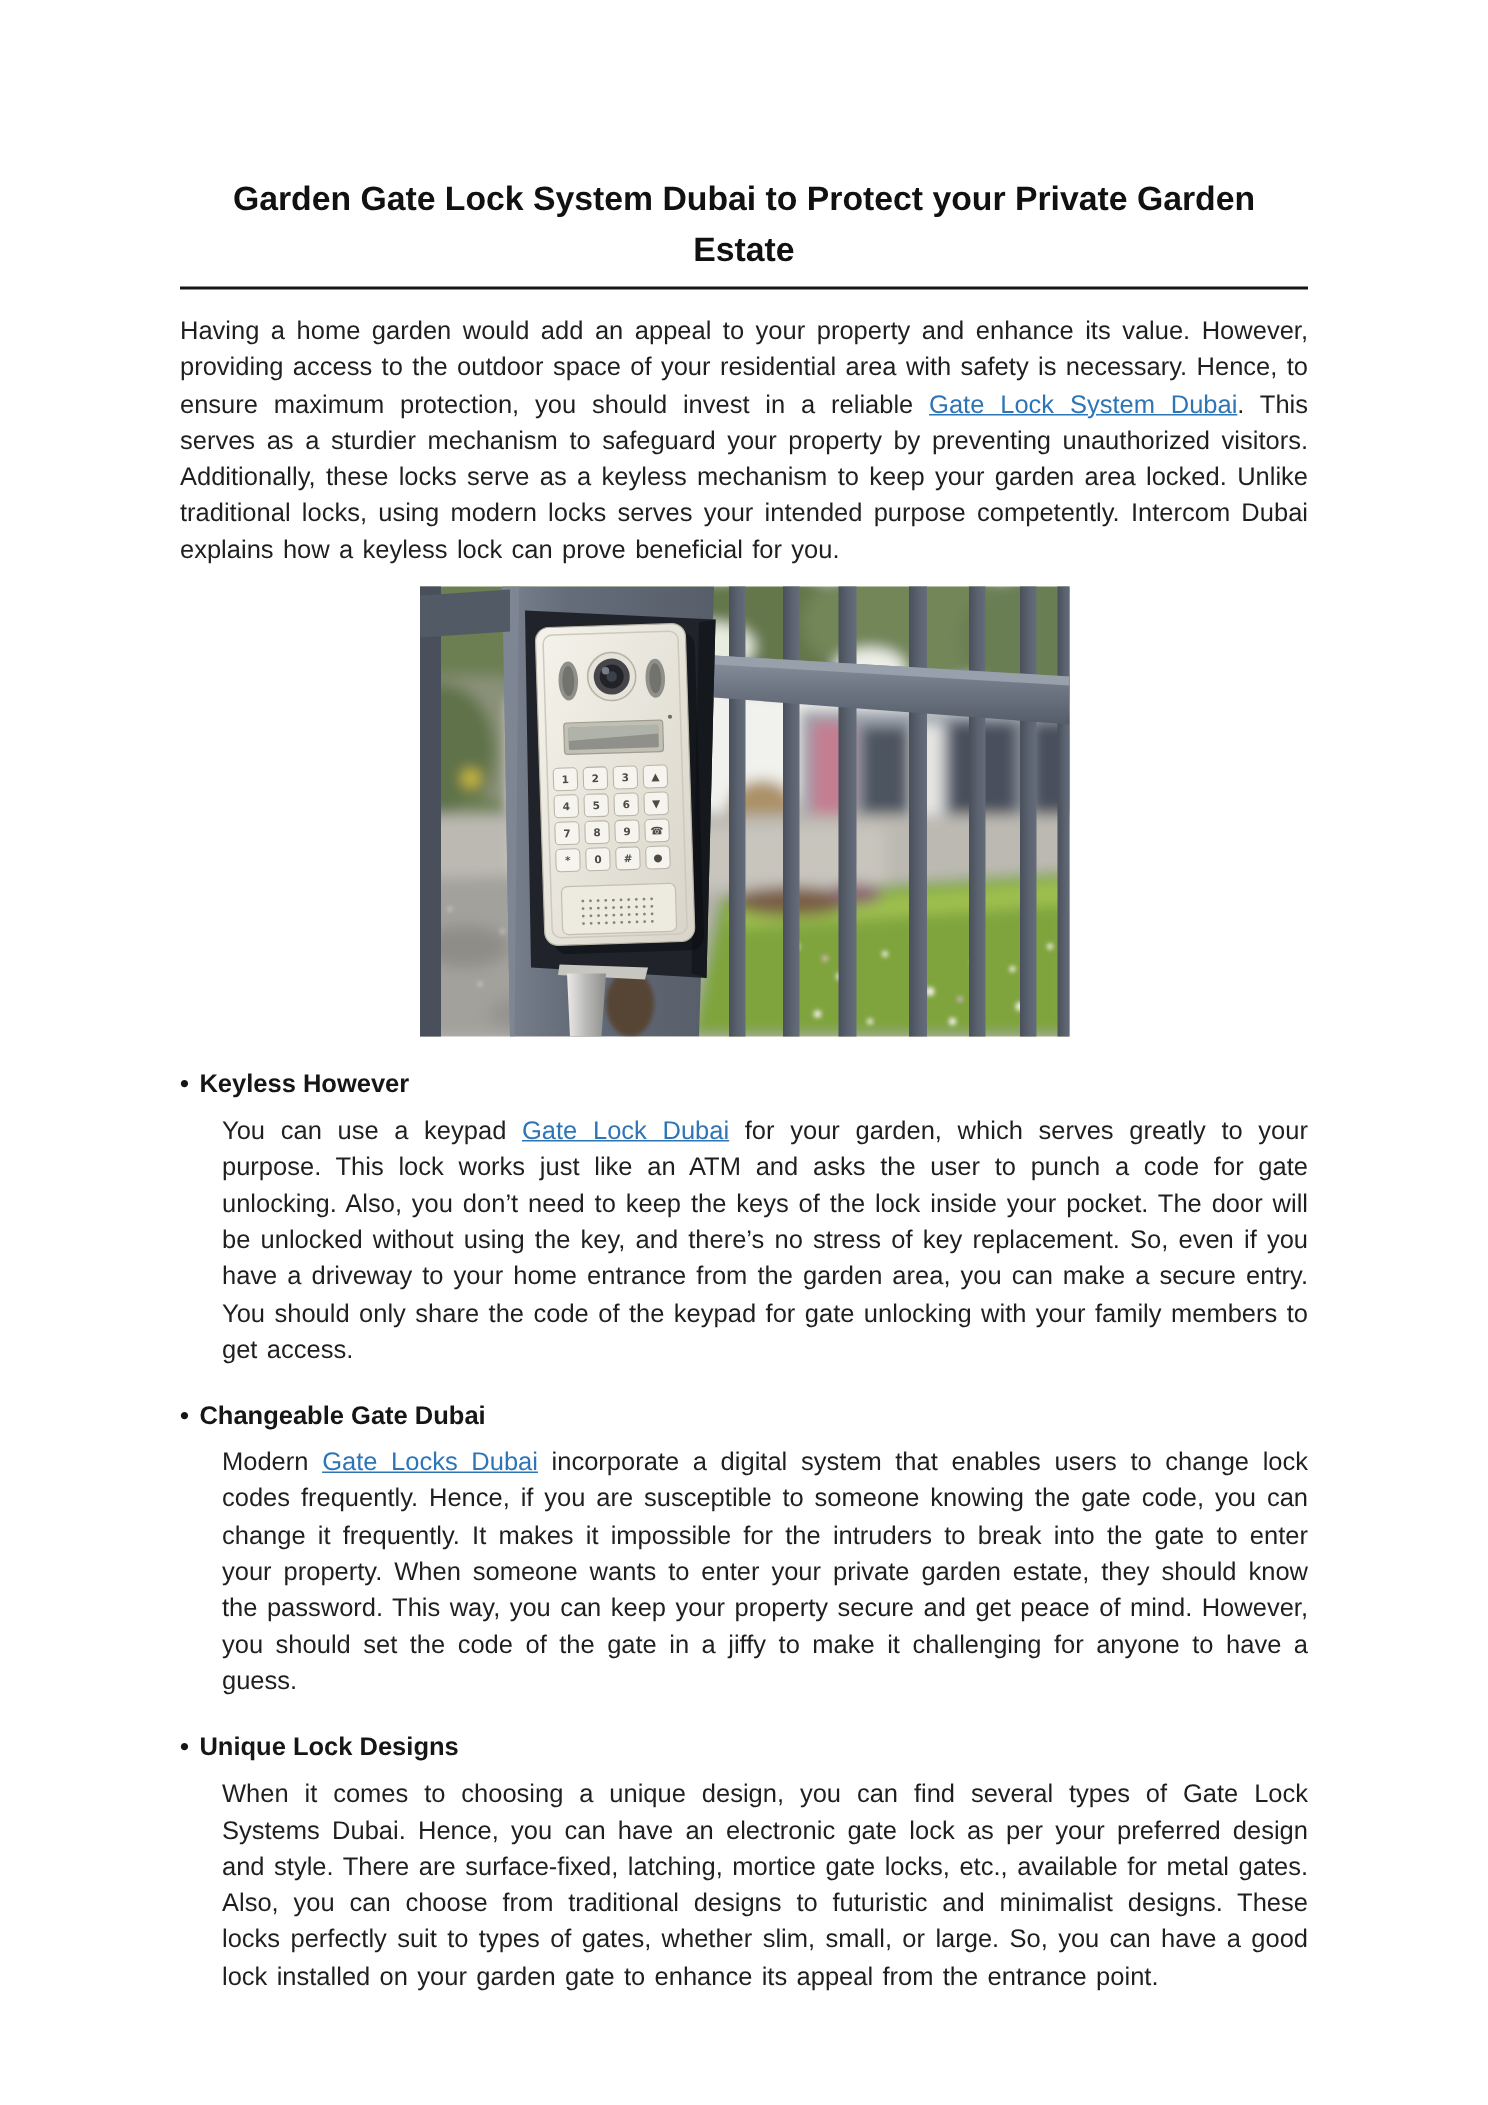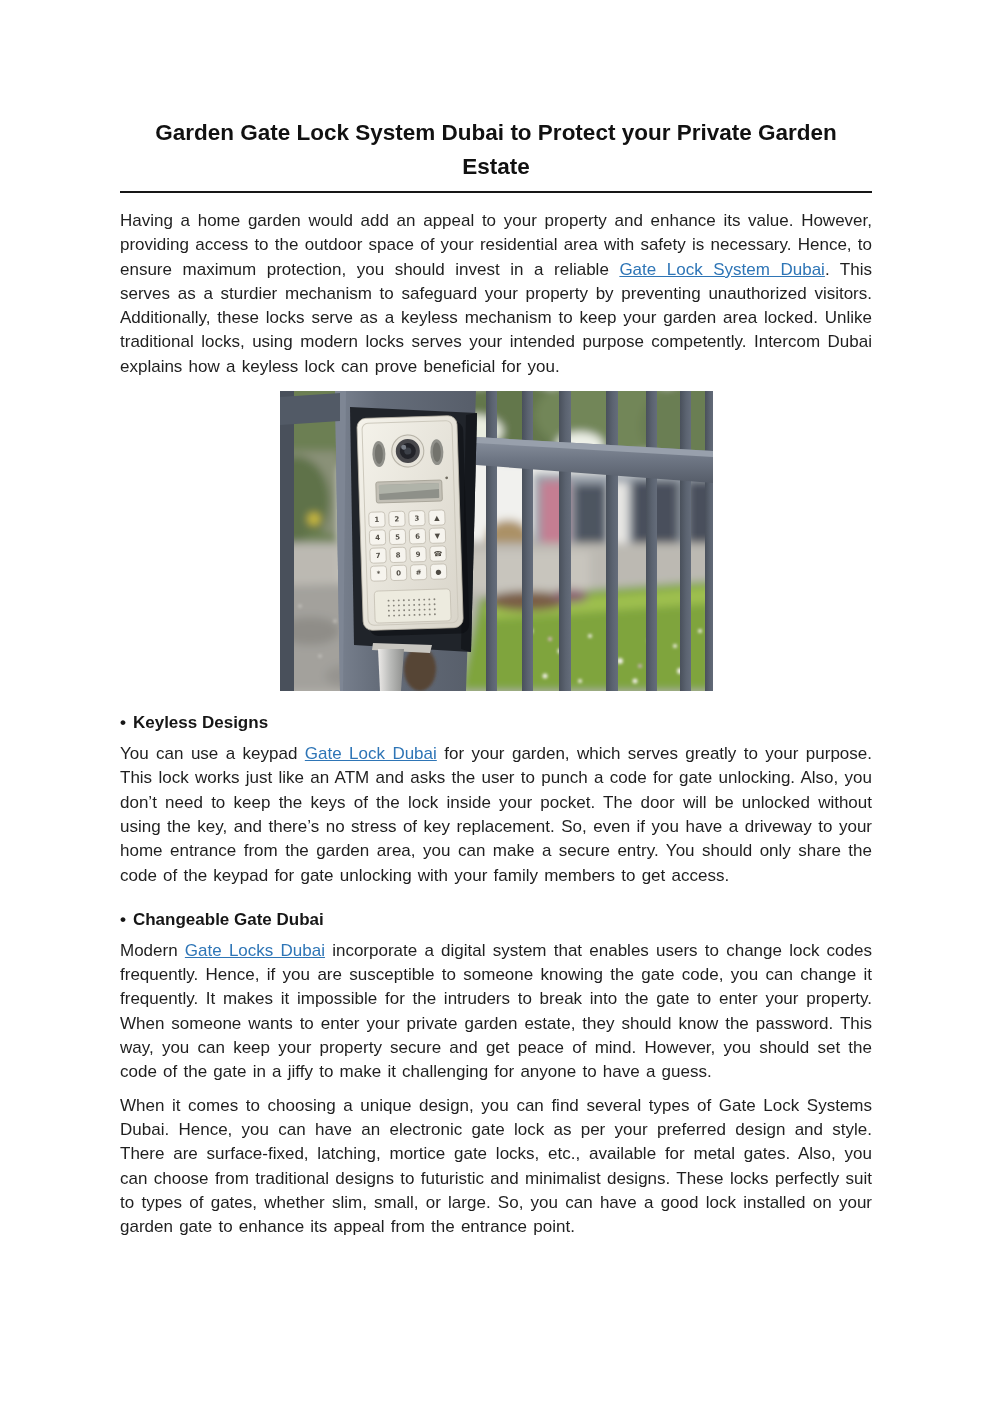--- a/index.html
+++ b/index.html
@@ -27,21 +27,21 @@
     border-top: 2px solid #161616;
     margin: 7px 0 0 0;
   }
   p.body-text {
     font-size: 17px;
     line-height: 24.3px;
     text-align: justify;
     margin: 16px 0 0 0;
     word-spacing: 1.5px;
   }
-  p.section-paragraph { margin-top: 9px; }
+  p.section-paragraph { margin-top: 9px; margin-left: 28px; }
   a.doc-link {
     color: #2e75b6;
     cursor: pointer;
   }
   figure.photo-figure {
     margin: 12px auto 0 auto;
     width: 433px;
     height: 300px;
     padding: 0;
   }
@@ -251,21 +251,22 @@
             <line x1="106" y1="209" x2="154" y2="209"></line>
             <line x1="106" y1="214" x2="154" y2="214"></line>
             <line x1="106" y1="219" x2="154" y2="219"></line>
             <line x1="106" y1="224" x2="154" y2="224"></line>
           </g>
         </g>
       </g>
     </svg>
   </figure>
 
-  <h2 class="section-heading"><span class="bullet">•</span><span>Keyless Designs</span></h2>
+  <h2 class="section-heading"><span class="bullet">•</span><span>Keyless However</span></h2>
   <p class="body-text section-paragraph"><span>You can use a keypad </span><a class="doc-link" href="#">Gate Lock Dubai</a><span> for your garden, which serves greatly to your purpose. This lock works just like an ATM and asks the user to punch a code for gate unlocking. Also, you don’t need to keep the keys of the lock inside your pocket. The door will be unlocked without using the key, and there’s no stress of key replacement. So, even if you have a driveway to your home entrance from the garden area, you can make a secure entry. You should only share the code of the keypad for gate unlocking with your family members to get access.</span></p>
 
   <h2 class="section-heading"><span class="bullet">•</span><span>Changeable Gate Dubai</span></h2>
   <p class="body-text section-paragraph"><span>Modern </span><a class="doc-link" href="#">Gate Locks Dubai</a><span> incorporate a digital system that enables users to change lock codes frequently. Hence, if you are susceptible to someone knowing the gate code, you can change it frequently. It makes it impossible for the intruders to break into the gate to enter your property. When someone wants to enter your private garden estate, they should know the password. This way, you can keep your property secure and get peace of mind. However, you should set the code of the gate in a jiffy to make it challenging for anyone to have a guess.</span></p>
 
+  <h2 class="section-heading"><span class="bullet">•</span><span>Unique Lock Designs</span></h2>
   <p class="body-text section-paragraph"><span>When it comes to choosing a unique design, you can find several types of Gate Lock Systems Dubai. Hence, you can have an electronic gate lock as per your preferred design and style. There are surface-fixed, latching, mortice gate locks, etc., available for metal gates. Also, you can choose from traditional designs to futuristic and minimalist designs. These locks perfectly suit to types of gates, whether slim, small, or large. So, you can have a good lock installed on your garden gate to enhance its appeal from the entrance point.</span><a class="doc-link" href="#" style="text-decoration:none"></a><span></span></p>
 
 </div>
 
 </body></html>

